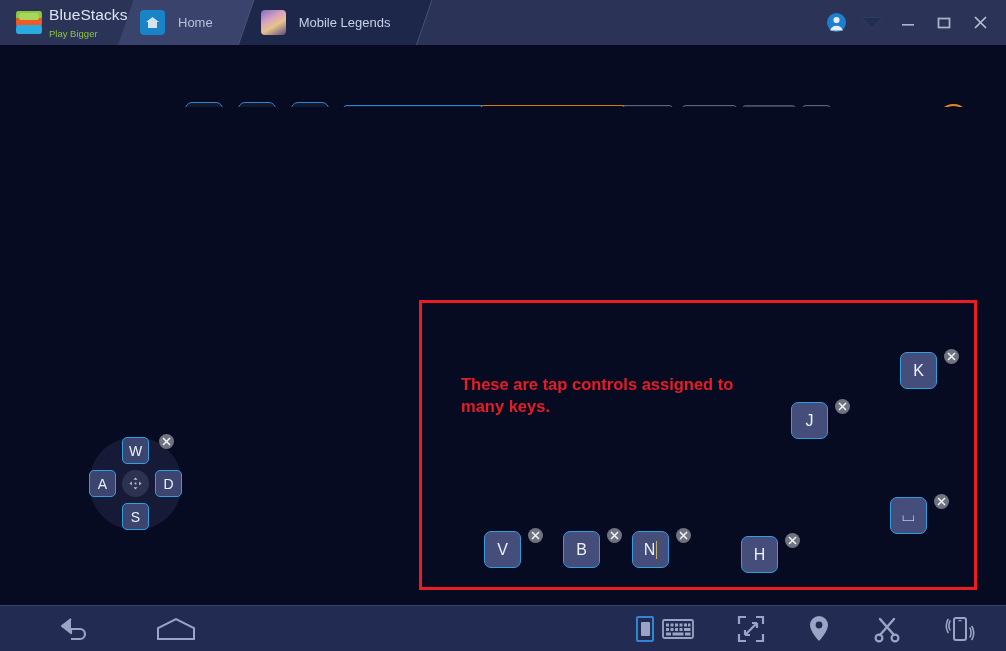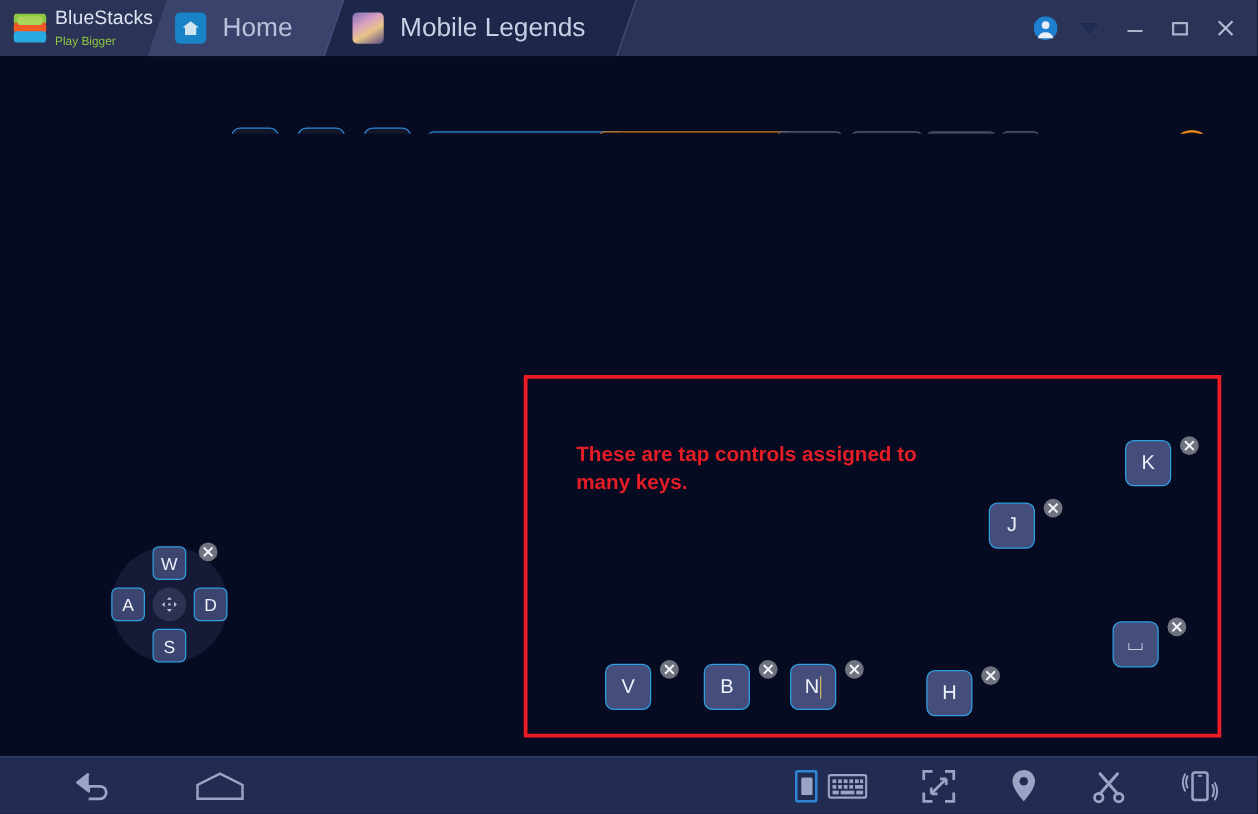--- a/index.html
+++ b/index.html
@@ -11,21 +11,21 @@
   }
 
   
   #titlebar{
     position:absolute; left:0; top:0; width:1006px; height:45px;
     background:#2b3457;
     display:flex; align-items:stretch;
   }
   #brand{
     width:118px; display:flex; align-items:center; gap:7px;
-    padding-left:11px; flex:none;
+    padding-left:16px; flex:none;
   }
   .bs-logo{ width:26px; height:24px; position:relative; flex:none; }
   .bs-logo i{ position:absolute; left:0; display:block; width:26px; height:9px;
               border-radius:2px/4px; }
   .bs-logo i:nth-child(1){ top:0;  background:#8dc63f; }
   .bs-logo i:nth-child(2){ top:7px; background:#f15a24; }
   .bs-logo i:nth-child(3){ top:14px; background:#29abe2; }
   .bs-logo u{ position:absolute; top:2px; left:3px; width:20px; height:7px;
               background:#a8d55a; border-radius:2px/3px; text-decoration:none;}
   .brand-txt{ line-height:1; }
@@ -40,21 +40,21 @@
     position:absolute; inset:0; transform:skewX(-19deg);
     transform-origin:bottom left; border-right:1px solid #4a5480;
   }
   #tab-home .skew{ background:#39436b; }
   #tab-game .skew{ background:#1c2749; }
   .tab-inner{ position:relative; display:flex; align-items:center; gap:13px; }
   .tab-ico{ width:25px; height:25px; border-radius:4px; flex:none;
             display:flex; align-items:center; justify-content:center; }
   .ico-home{ background:#1884c7; }
   .ico-game{ background:linear-gradient(150deg,#7f6fbc 0%,#d7a0c2 35%,#e8c48a 60%,#5b4a86 100%); }
-  .tab-label{ font-size:21px; color:#b9c1da; white-space:nowrap; }
+  .tab-label{ font-size:13px; color:#b9c1da; white-space:nowrap; }
   #tab-game .tab-label{ color:#c9d0e6; }
 
   #wincontrols{ margin-left:auto; display:flex; align-items:center; gap:0; padding-right:8px; }
   .wc{ width:36px; height:45px; display:flex; align-items:center; justify-content:center; cursor:default; }
   .wc svg{ display:block; }
 
   
   #toolbar{
     position:absolute; left:0; top:45px; width:1006px; height:62px;
     background:#070b22;
@@ -83,21 +83,21 @@
   
   #canvas{
     position:absolute; left:0; top:107px; width:1006px; height:498px;
     background:#070b22; overflow:hidden;
   }
   #redbox{
     position:absolute; left:419px; top:193px; width:558px; height:290px;
     border:3px solid #ed1c24;
   }
   #annotation{
-    position:absolute; left:461px; top:246px; width:300px;
+    position:absolute; left:461px; top:266px; width:300px;
     font-size:16.5px; font-weight:bold; color:#e51d27; line-height:1.35;
   }
 
   
   .key{
     position:absolute; width:37px; height:37px; border-radius:7px;
     background:#454d7b; border:1.8px solid #2f9fe0;
     display:flex; align-items:center; justify-content:center;
     color:#edf1fa; font-size:16px; cursor:default;
   }

